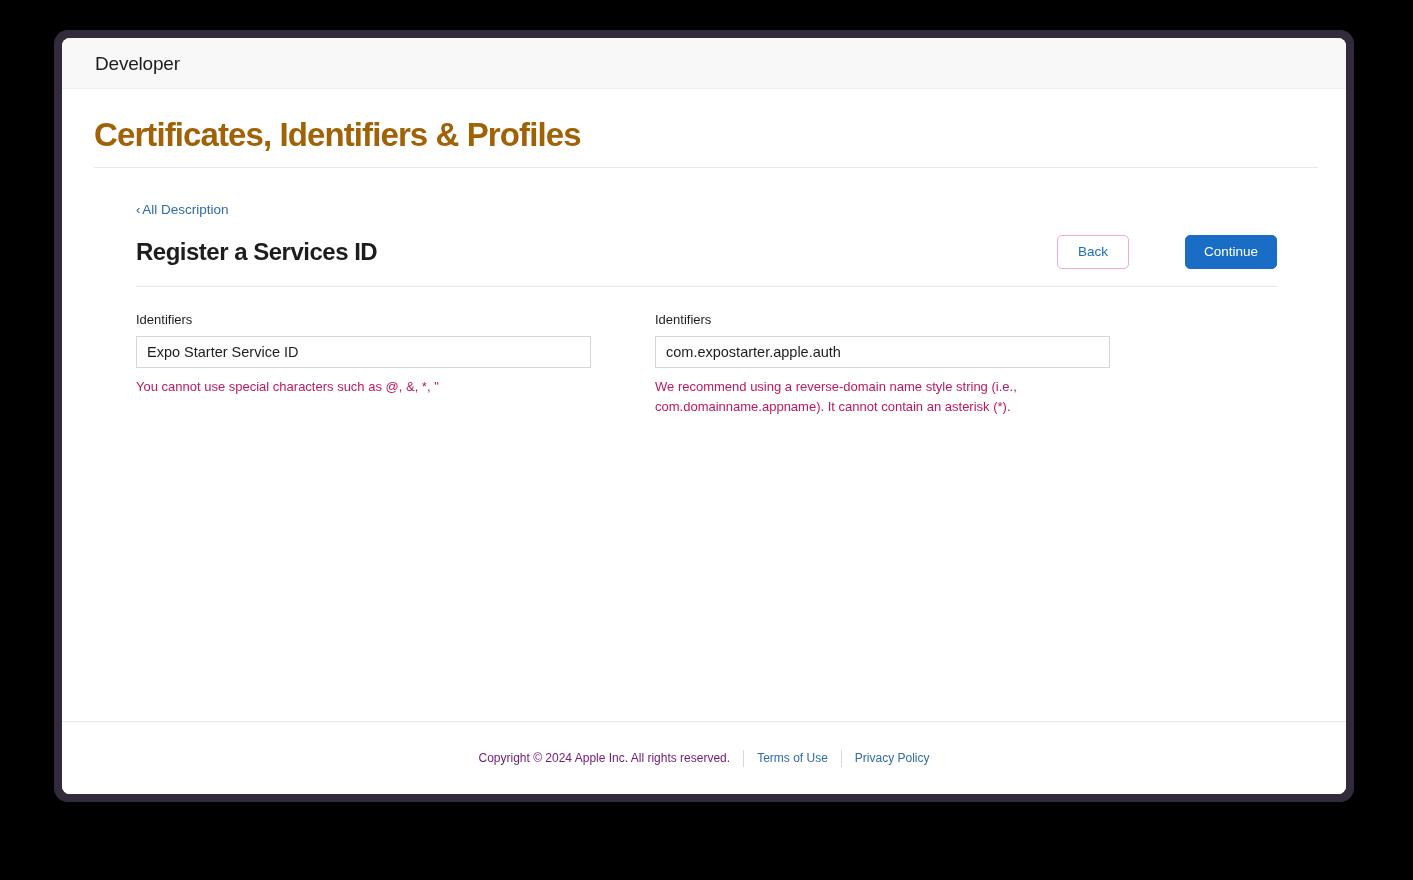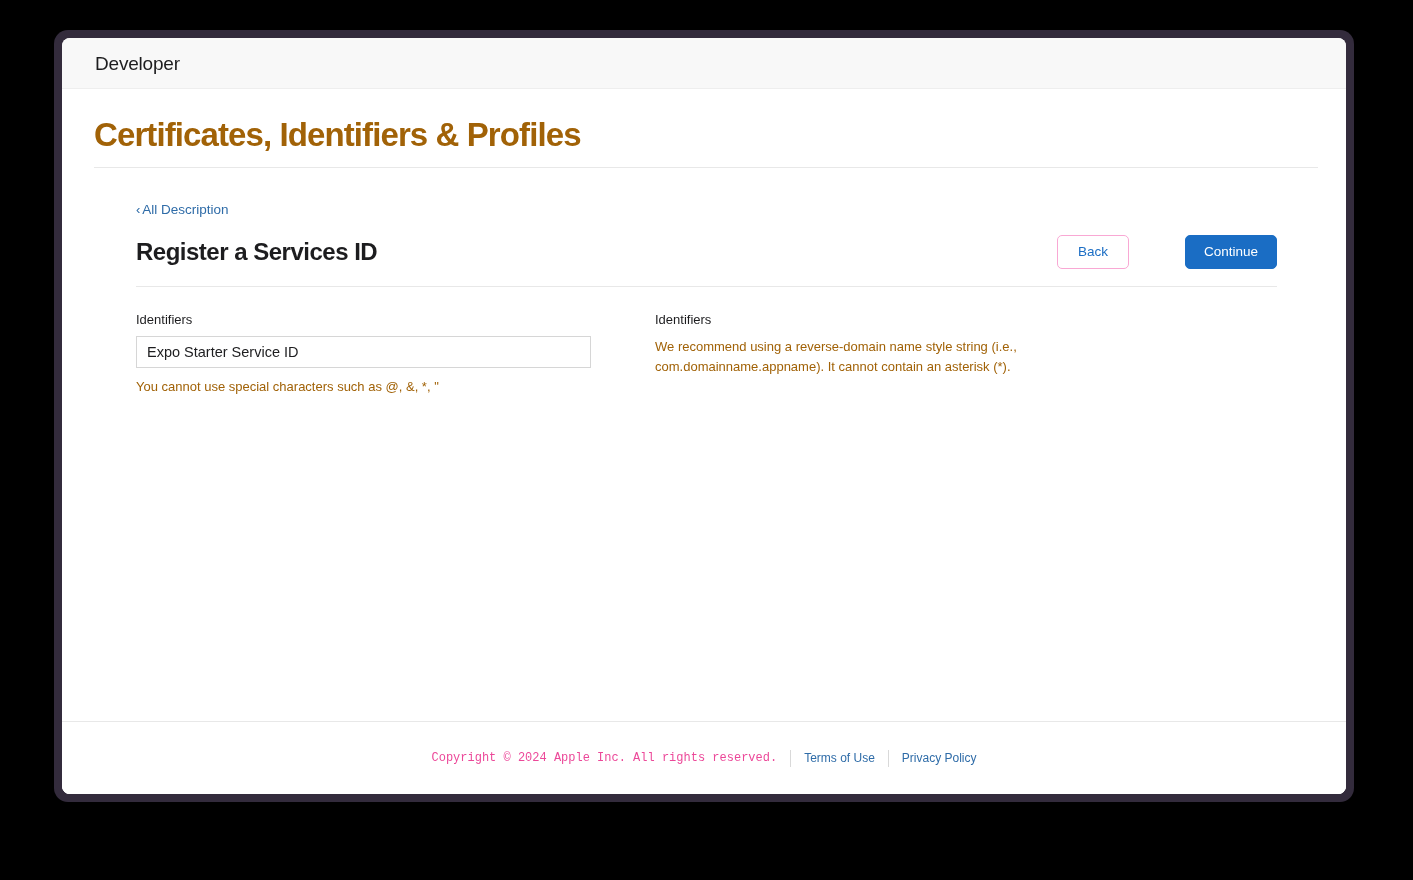--- a/index.html
+++ b/index.html
@@ -196,21 +196,21 @@
     font-family: "Liberation Sans", sans-serif;
     color: #1d1d1f;
     border: 1px solid #d6d6d6;
     border-radius: 0;
     background: #ffffff;
     outline: none;
   }
 
   .field-help {
     font-size: 13px;
-    color: #a16207;
+    color: #be185d;
     margin-top: 9px;
     line-height: 1.55;
     max-width: 400px;
   }
 
   
   .footer {
     position: absolute;
     left: 0;
     right: 0;
@@ -221,21 +221,21 @@
     align-items: center;
     justify-content: center;
     background: #ffffff;
   }
   .footer-inner {
     display: flex;
     align-items: center;
     font-size: 12px;
     color: #6e6e73;
   }
-  .footer-copy { color: #ec4899; font-family: Liberation Mono, monospace; }
+  .footer-copy { color: #701a75; }
   .footer-sep {
     width: 1px;
     height: 17px;
     background: #d9d9d9;
     margin: 0 13px;
     display: inline-block;
   }
   .footer-link {
     color: #2f6ca8;
     text-decoration: none;
@@ -283,20 +283,21 @@
           <div class="form-grid">
 
             <div class="field-col left">
               <label class="field-label">Identifiers</label>
               <input class="text-input" type="text" value="Expo Starter Service ID" style="">
               <div class="field-help">You cannot use special characters such as @, &amp;, *, "</div>
             </div>
 
             <div class="field-col">
               <label class="field-label">Identifiers</label>
+              <input class="text-input" type="text" value="com.expostarter.apple.auth" style="">
               <div class="field-help">We recommend using a reverse-domain name style string (i.e., com.domainname.appname). It cannot contain an asterisk (*).</div>
             </div>
 
           </div>
         </div>
 
         <div class="footer">
           <div class="footer-inner">
             <span class="footer-copy">Copyright © 2024 Apple Inc. All rights reserved.</span>
             <span class="footer-sep"></span>

